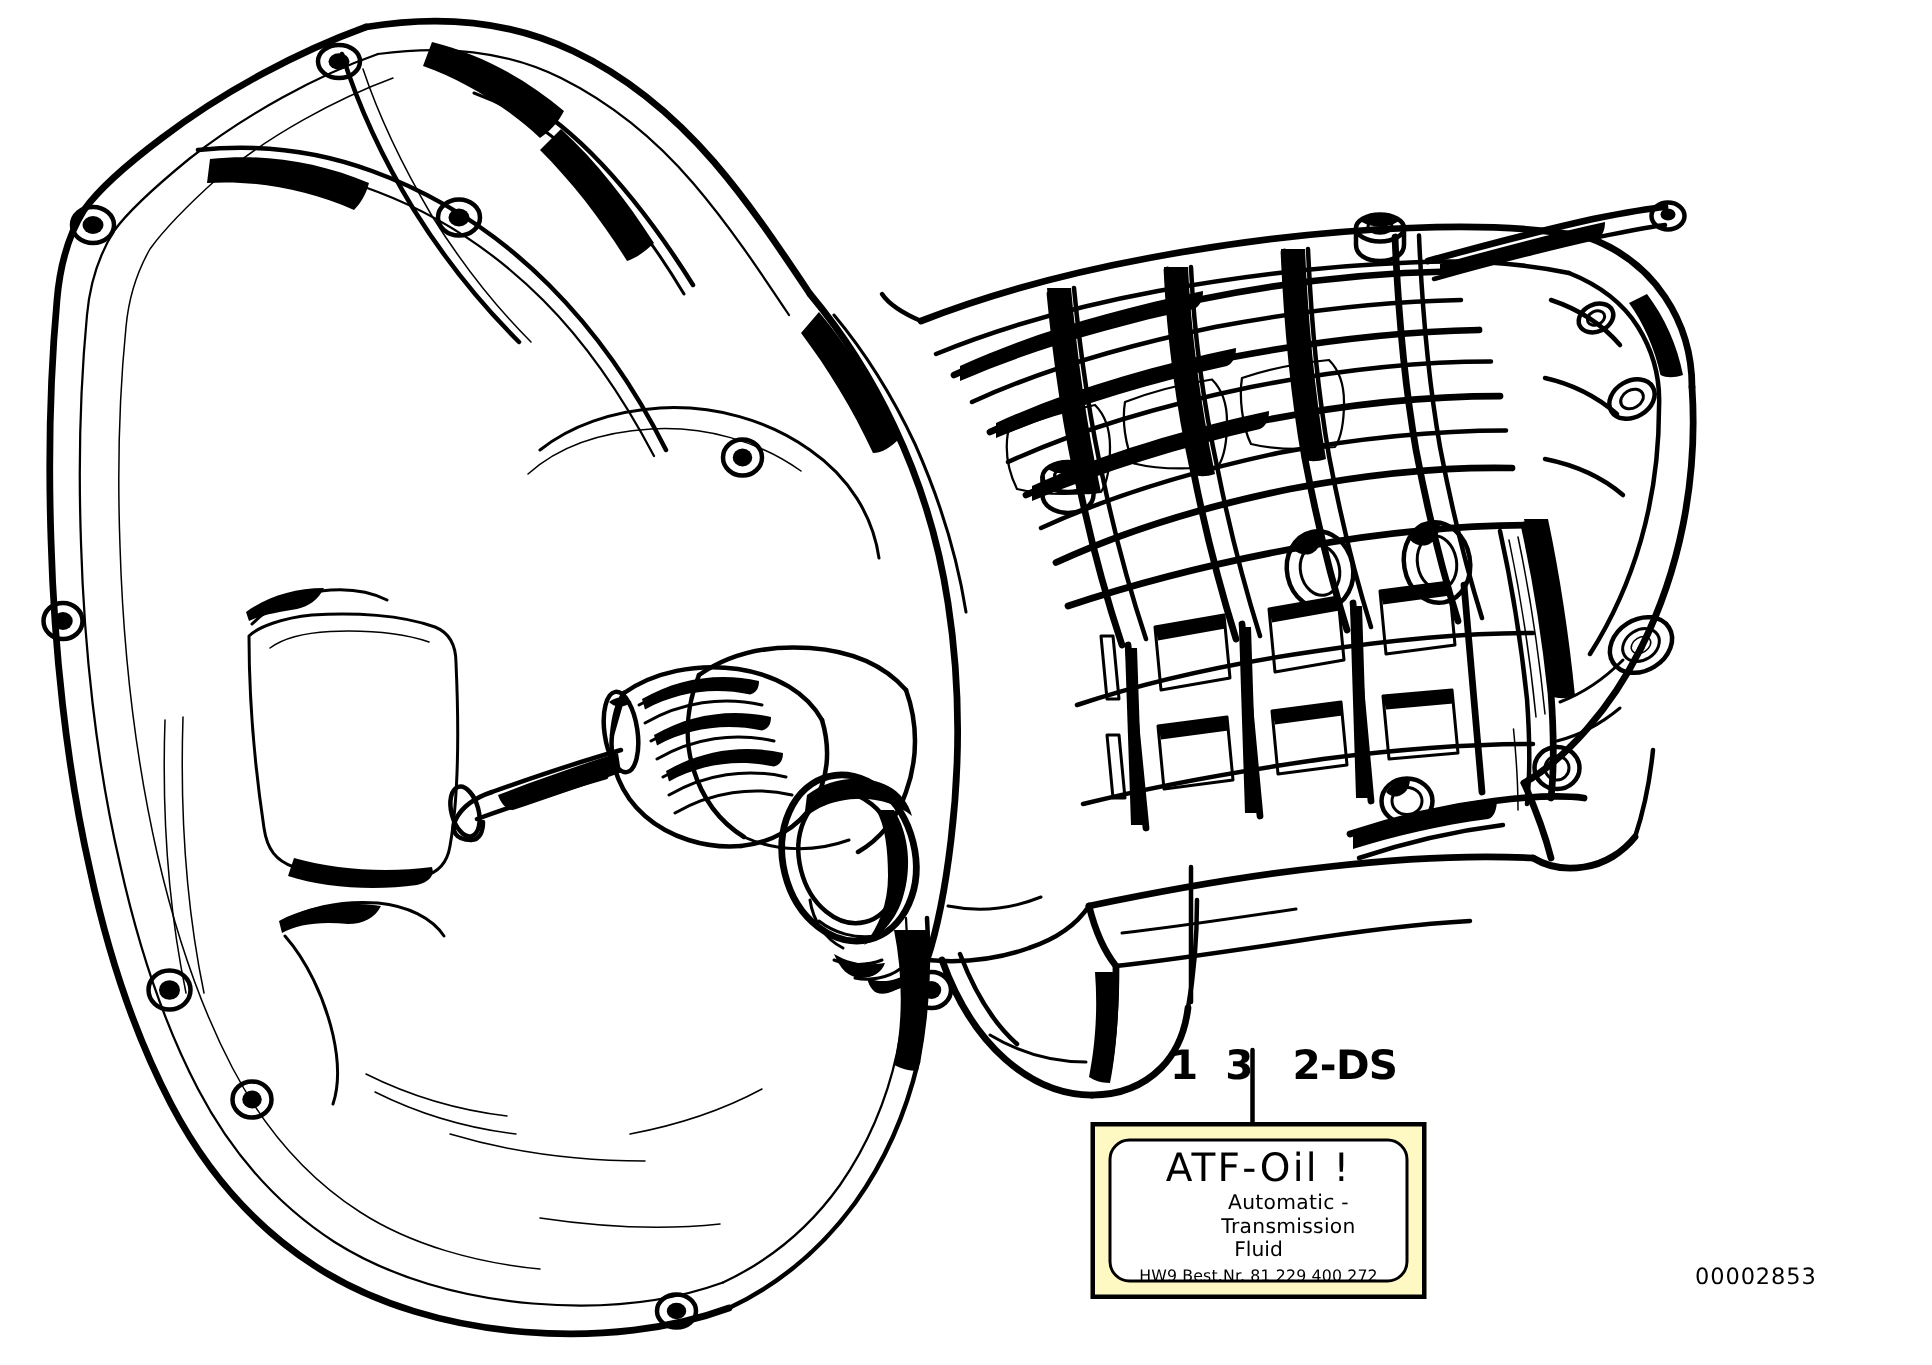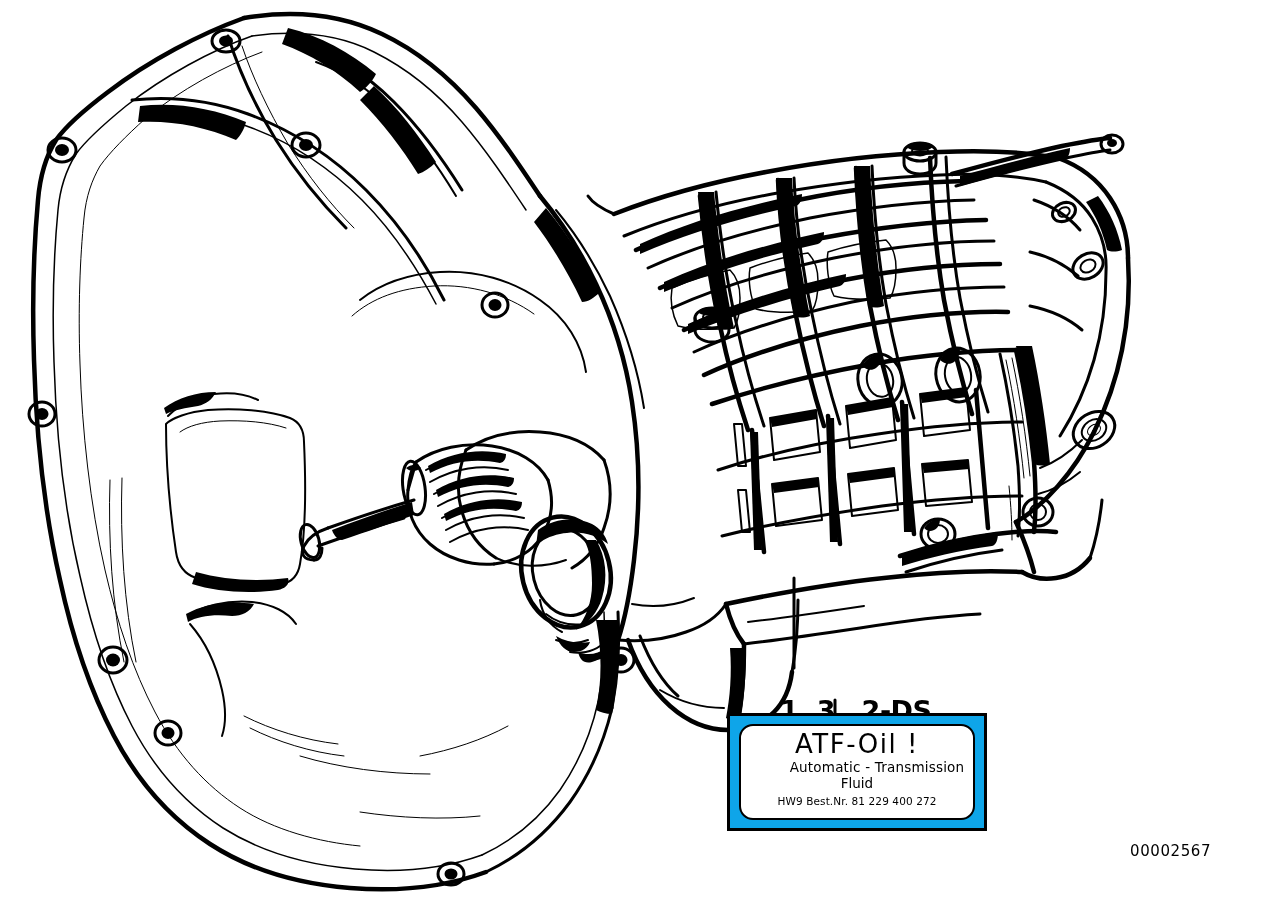--- a/index.html
+++ b/index.html
@@ -51,25 +51,25 @@
     color: #000000;
     line-height: 1;
   }
   .callout-item { white-space: nowrap; }
   .callout-ds { margin-left: 8px; letter-spacing: -0.5px; margin-top: 29px; }
 
   
   .atf-box {
     position: absolute;
     left: 727px;
-    top: 713px;
-    width: 260px;
+    top: 748px;
+    width: 224px;
     height: 118px;
     border: 3px solid #000;
-    background: #0ea5e9;
+    background: #fef9c3;
     box-sizing: border-box;
   }
   .atf-inner {
     position: absolute;
     left: 9px;
     top: 8px;
     right: 9px;
     bottom: 8px;
     border: 2px solid #000;
     border-radius: 14px;
@@ -86,21 +86,21 @@
     font-size: 26px;
     letter-spacing: 1.5px;
     color: #000;
     line-height: 1.05;
   }
   .atf-sub {
     font-family: "DejaVu Sans", sans-serif;
     font-size: 13.5px;
     letter-spacing: 0.2px;
     color: #000;
-    text-align: right;
+    text-align: center;
     line-height: 1.15;
     margin-top: 2px;
     margin-left: 40px;
   }
   .atf-sub2 {
     font-family: "DejaVu Sans", sans-serif;
     font-size: 13.5px;
     color: #000;
     text-align: center;
     line-height: 1.1;
@@ -533,15 +533,15 @@
 
   <div class="atf-box">
     <div class="atf-inner">
       <div class="atf-title">ATF-Oil !</div>
       <div class="atf-sub">Automatic - Transmission</div>
       <div class="atf-sub2">Fluid</div>
       <div class="atf-partno">HW9 Best.Nr.  81 229 400 272</div>
     </div>
   </div>
 
-  <div class="ref-id">00002567</div>
+  <div class="ref-id">00002853</div>
 
 </div>
 
 </body></html>

